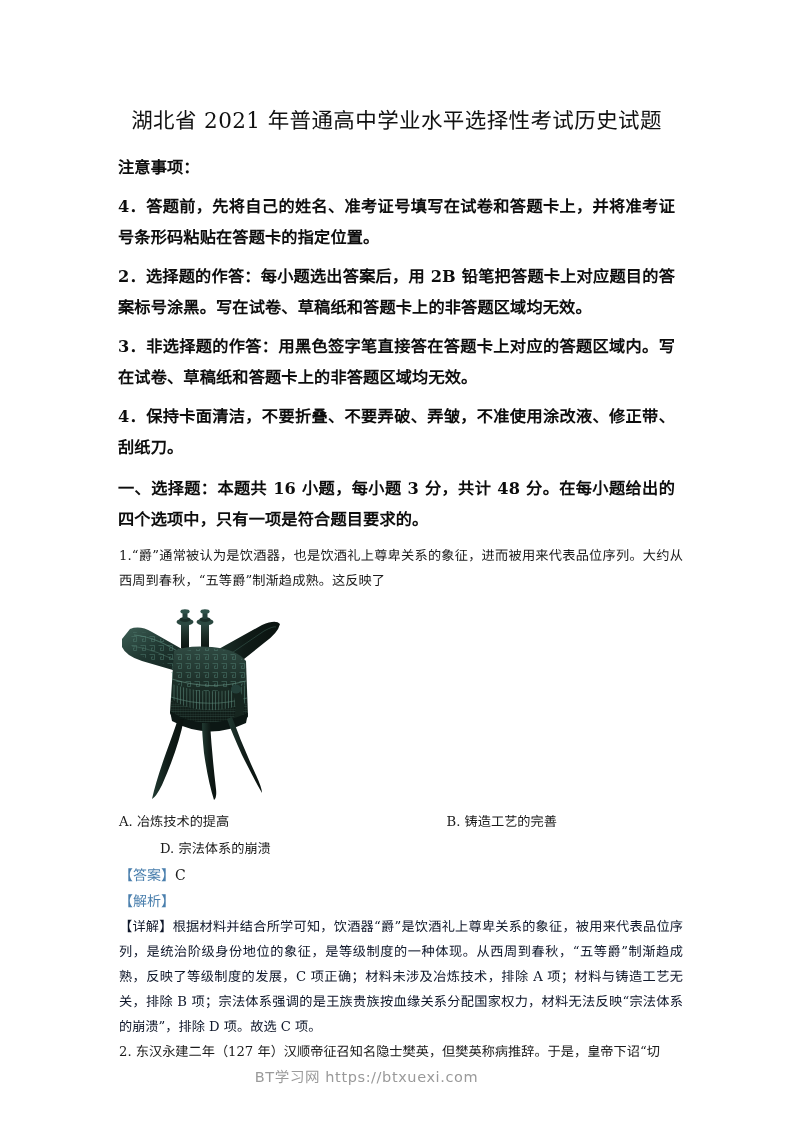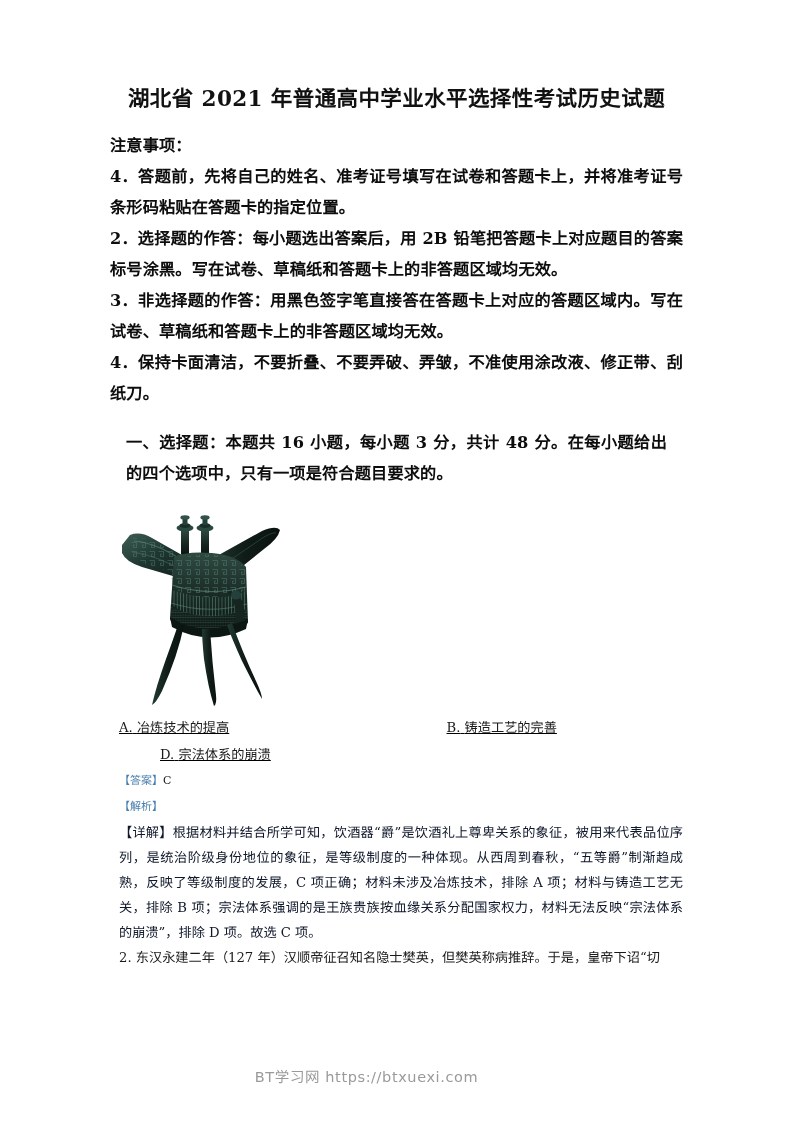--- a/index.html
+++ b/index.html
@@ -24,56 +24,56 @@
   .content {
     position: absolute;
     left: 110px;
     top: 0;
     width: 573px;
   }
 
   
   .doc-title {
     font-family: "DejaVu Serif", "Liberation Serif", serif;
-    font-weight: bold;
+    font-weight: normal;
     font-size: 21.5px;
     line-height: 1.2;
     text-align: center;
     letter-spacing: 0.4px;
     margin: 0;
-    padding-top: 86px;
+    padding-top: 108px;
     color: #111111;
   }
 
   
   .notice-block {
     margin-top: 18px;
   }
   .notice-line {
     font-family: "DejaVu Serif", "Liberation Serif", serif;
     font-weight: bold;
     font-size: 16.2px;
     line-height: 31px;
     color: #0d0d0d;
     letter-spacing: 0.15px;
     text-align: justify;
     text-justify: inter-ideograph;
-    margin: 0;
+    margin: 8px;
   }
 
   .section-head {
     font-family: "DejaVu Serif", "Liberation Serif", serif;
     font-weight: bold;
     font-size: 16.2px;
     line-height: 31px;
     color: #0d0d0d;
     letter-spacing: 0.15px;
     text-align: justify;
     text-justify: inter-ideograph;
-    margin: 16px;
+    margin: 8px;
     padding-top: 2px;
   }
 
   
   .q-text {
     font-family: "DejaVu Serif", "Liberation Serif", serif;
     font-weight: normal;
     font-size: 13.2px;
     line-height: 25px;
     color: #1a1a1a;
@@ -94,40 +94,39 @@
     position: absolute;
     left: 2px;
     top: 0;
     width: 182px;
     height: 203px;
   }
 
   
   .options {
     margin-top: 4px;
-    text-decoration: underline;
   }
   .opt-row {
     display: flex;
     font-family: "DejaVu Serif", "Liberation Serif", serif;
     font-size: 13.2px;
     line-height: 27px;
     color: #1a1a1a;
   }
   .opt-col {
     width: 50%;
     box-sizing: border-box;
   }
   .opt-col.left  { padding-left: 9px; }
   .opt-col.right { padding-left: 50px; }
 
   
   .ans-line {
     font-family: "DejaVu Serif", "Liberation Serif", serif;
-    font-size: 11px;
+    font-size: 14px;
     line-height: 26px;
     color: #1a1a1a;
     margin: 0;
     padding-left: 9px;
   }
   .tag-blue {
     color: #4a7fad;
   }
   .analysis {
     font-family: "DejaVu Serif", "Liberation Serif", serif;
@@ -175,20 +174,21 @@
     <div class="notice-block">
       <p class="notice-line">注意事项：</p>
       <p class="notice-line">4．答题前，先将自己的姓名、准考证号填写在试卷和答题卡上，并将准考证号条形码粘贴在答题卡的指定位置。</p>
       <p class="notice-line">2．选择题的作答：每小题选出答案后，用 2B 铅笔把答题卡上对应题目的答案标号涂黑。写在试卷、草稿纸和答题卡上的非答题区域均无效。</p>
       <p class="notice-line">3．非选择题的作答：用黑色签字笔直接答在答题卡上对应的答题区域内。写在试卷、草稿纸和答题卡上的非答题区域均无效。</p>
       <p class="notice-line">4．保持卡面清洁，不要折叠、不要弄破、弄皱，不准使用涂改液、修正带、刮纸刀。</p>
     </div>
 
     <p class="section-head">一、选择题：本题共 16 小题，每小题 3 分，共计 48 分。在每小题给出的四个选项中，只有一项是符合题目要求的。</p>
 
+    <p class="q-text" style="padding-left:9px;">1.“爵”通常被认为是饮酒器，也是饮酒礼上尊卑关系的象征，进而被用来代表品位序列。大约从西周到春秋，“五等爵”制渐趋成熟。这反映了</p>
 
     <div class="figure-wrap">
       <svg class="vessel-img" viewBox="0 0 182 203">
         <defs>
           <linearGradient id="bronzeA" x1="0" y1="0" x2="1" y2="1">
             <stop offset="0%" stop-color="#3d5f55"></stop>
             <stop offset="45%" stop-color="#1f3630"></stop>
             <stop offset="100%" stop-color="#101d1a"></stop>
           </linearGradient>
           <linearGradient id="bronzeB" x1="0" y1="0" x2="0" y2="1">

